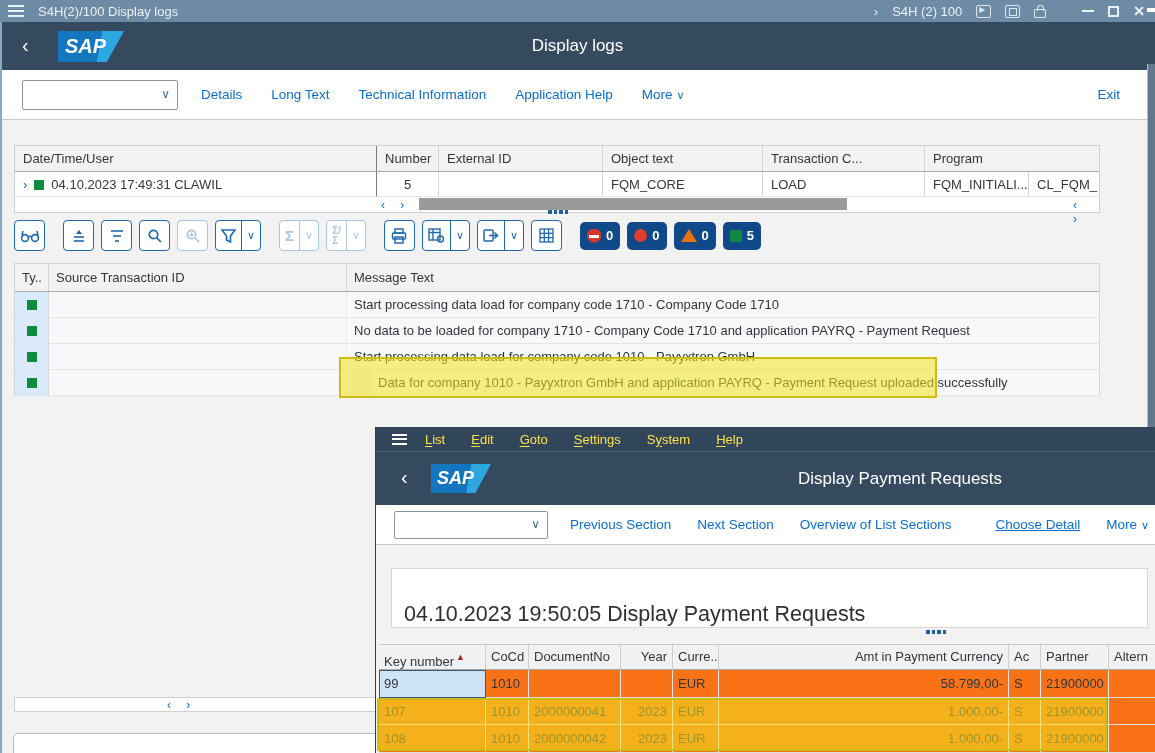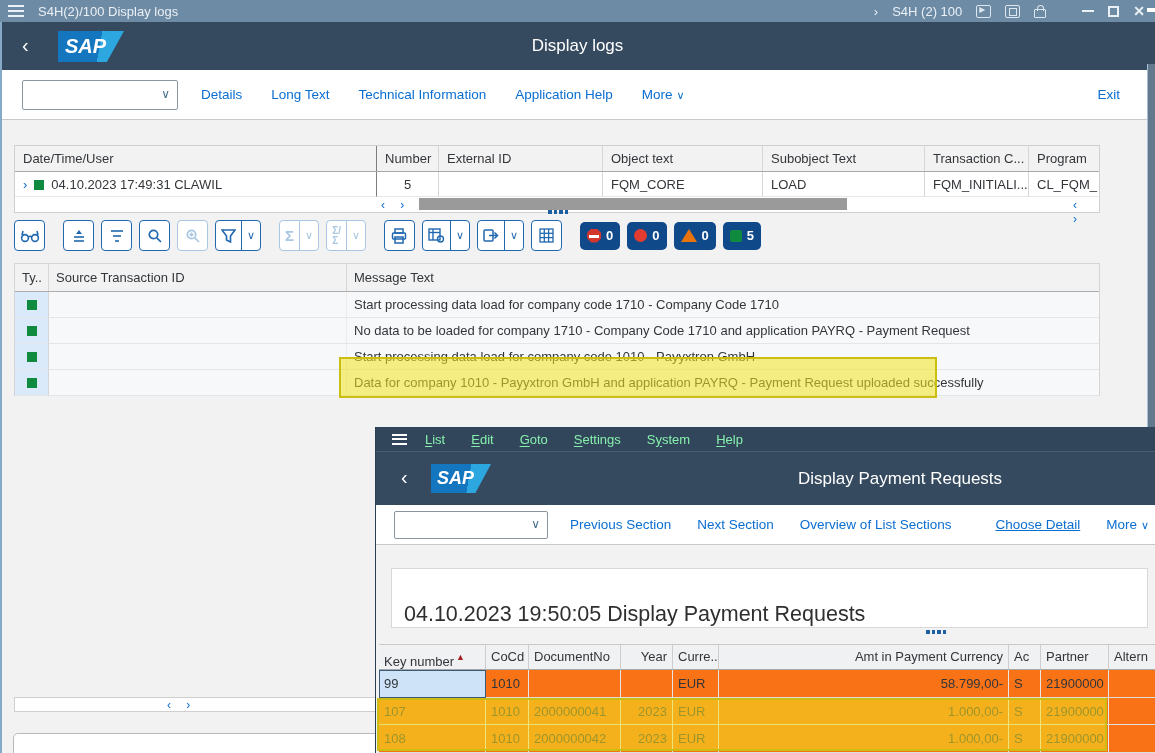--- a/index.html
+++ b/index.html
@@ -84,21 +84,21 @@
   .footer-box { position:absolute; left:13px; top:733px; width:1087px; height:24px; background:#fff; border:1px solid #b9b9b9; border-radius:5px 5px 0 0; z-index:1; }
 
   
   .hl { position:absolute; background:rgba(243,228,33,0.55); border:2px solid #cbbd12; }
 
   
   #win2 { position:absolute; left:375px; top:427px; width:780px; height:326px; z-index:10; background:#f2f2f2; border-left:1px solid #2b3d4e; overflow:hidden; }
   .w2-menubar { position:absolute; left:0; top:0; width:100%; height:25px; background:#31465a; border-bottom:1px solid #4a5d70; color:#fff; display:flex; align-items:center; }
   .w2-menubar .burger { width:15px; height:11px; margin:0 18px 0 16px; display:flex; flex-direction:column; justify-content:space-between; }
   .w2-menubar .burger span { display:block; height:2px; background:#fff; }
-  .menu-item { margin-right:26px; font-size:13px; color:#86efac; }
+  .menu-item { margin-right:26px; font-size:13px; color:#fde047; }
   .menu-item u { text-underline-offset:2px; }
   .w2-header { top:25px; height:53px; }
   .w2-linkbar { left:0; top:78px; width:780px; height:40px; }
   .w2-content { position:absolute; left:0; top:118px; width:100%; height:208px; background:#f2f2f2; }
   .section-box { position:absolute; left:15px; top:23px; width:757px; height:60px; background:#fff; border:1px solid #d8d8d8; display:flex; align-items:flex-end; }
   .section-title { font-size:21.5px; color:#2f2f2f; margin-left:12px; white-space:nowrap; }
 
   .paytable { position:absolute; left:3px; top:99px; width:777px; border-top:1px solid #c9c9c9; }
   .pt-row { display:grid; grid-template-columns:107px 43px 92px 52px 46px 290px 32px 68px 47px; }
   .pt-head { background:#f0f1f2; border-bottom:1px solid #a8a8a8; }
@@ -161,21 +161,20 @@
     <span class="tb-link tb-more" style="margin-left:29px;"><span>More</span><span class="chev-d">∨</span></span>
     <span class="tb-link" style="margin-left:auto; margin-right:27px;">Exit</span>
   </div>
 
   <div class="logtable">
     <div class="lt-row lt-head">
       <div class="lt-cell">Date/Time/User</div>
       <div class="lt-cell">Number</div>
       <div class="lt-cell">External ID</div>
       <div class="lt-cell">Object text</div>
-      <div class="lt-cell">Subobject Text</div>
       <div class="lt-cell">Transaction C...</div>
       <div class="lt-cell" style="border-right:none;">Program</div>
     </div>
     <div class="lt-row lt-body">
       <div class="lt-cell"><span class="expander">›</span><span class="sq-green"></span><span>04.10.2023  17:49:31  CLAWIL</span></div>
       <div class="lt-cell lt-num">5</div>
       <div class="lt-cell"></div>
       <div class="lt-cell">FQM_CORE</div>
       <div class="lt-cell">LOAD</div>
       <div class="lt-cell">FQM_INITIALI...</div>
@@ -342,21 +341,21 @@
         <div class="mt-cell" style="border-right:none;">No data to be loaded for company 1710 - Company Code 1710 and application PAYRQ - Payment Request</div>
       </div>
       <div class="mt-row">
         <div class="mt-cell ty"><span class="sq-green" style="margin:0;"></span></div>
         <div class="mt-cell"></div>
         <div class="mt-cell" style="border-right:none;">Start processing data load for company code 1010 - Payyxtron GmbH</div>
       </div>
       <div class="mt-row">
         <div class="mt-cell ty"><span class="sq-green" style="margin:0;"></span></div>
         <div class="mt-cell"></div>
-        <div class="mt-cell" style="border-right:none;">Data for company 1010 - Payyxtron GmbH and application PAYRQ - Payment Request uploaded successfully</div>
+        <div class="mt-cell" style="border-right:none;margin-left:24px;">Data for company 1010 - Payyxtron GmbH and application PAYRQ - Payment Request uploaded successfully</div>
       </div>
     </div>
   </div>
 
   <div class="mt-bottom">
     <span class="scroll-arrows" style="left:152px; top:0;">‹ ›</span>
   </div>
 
   <div class="footer-box"></div>
 

